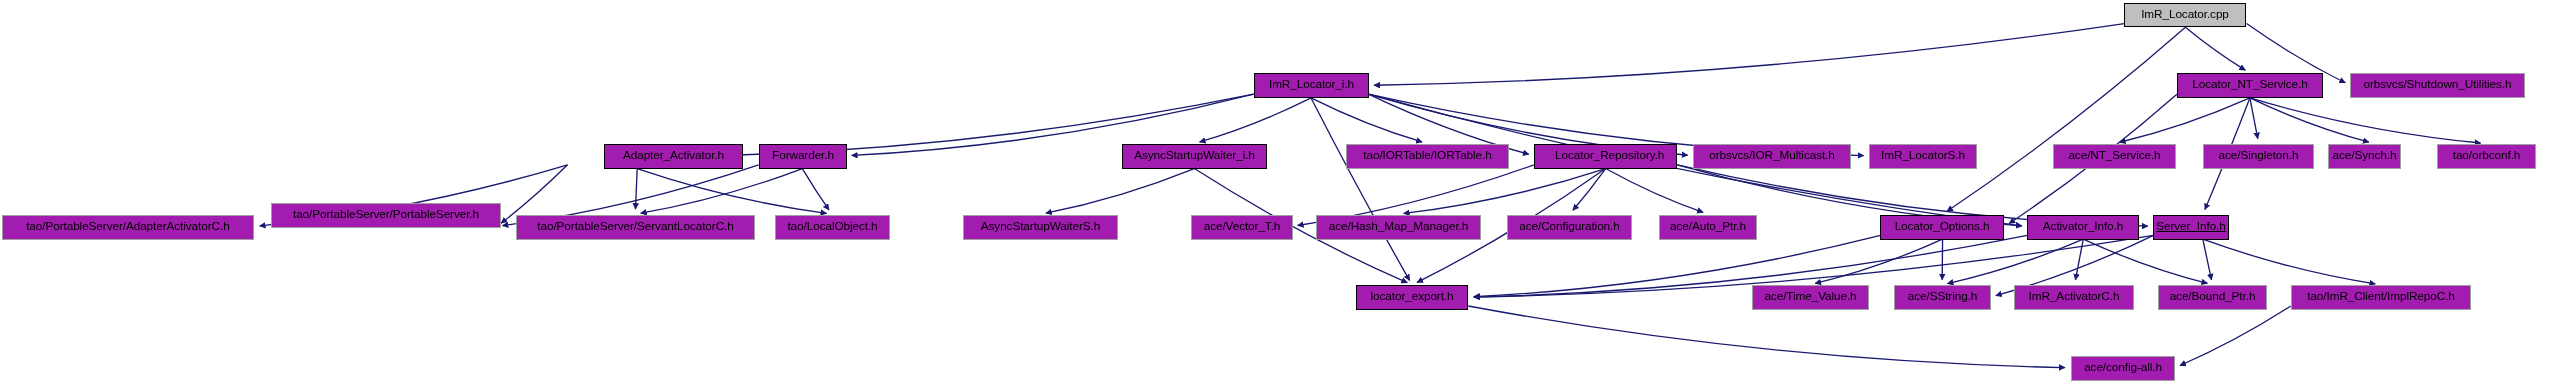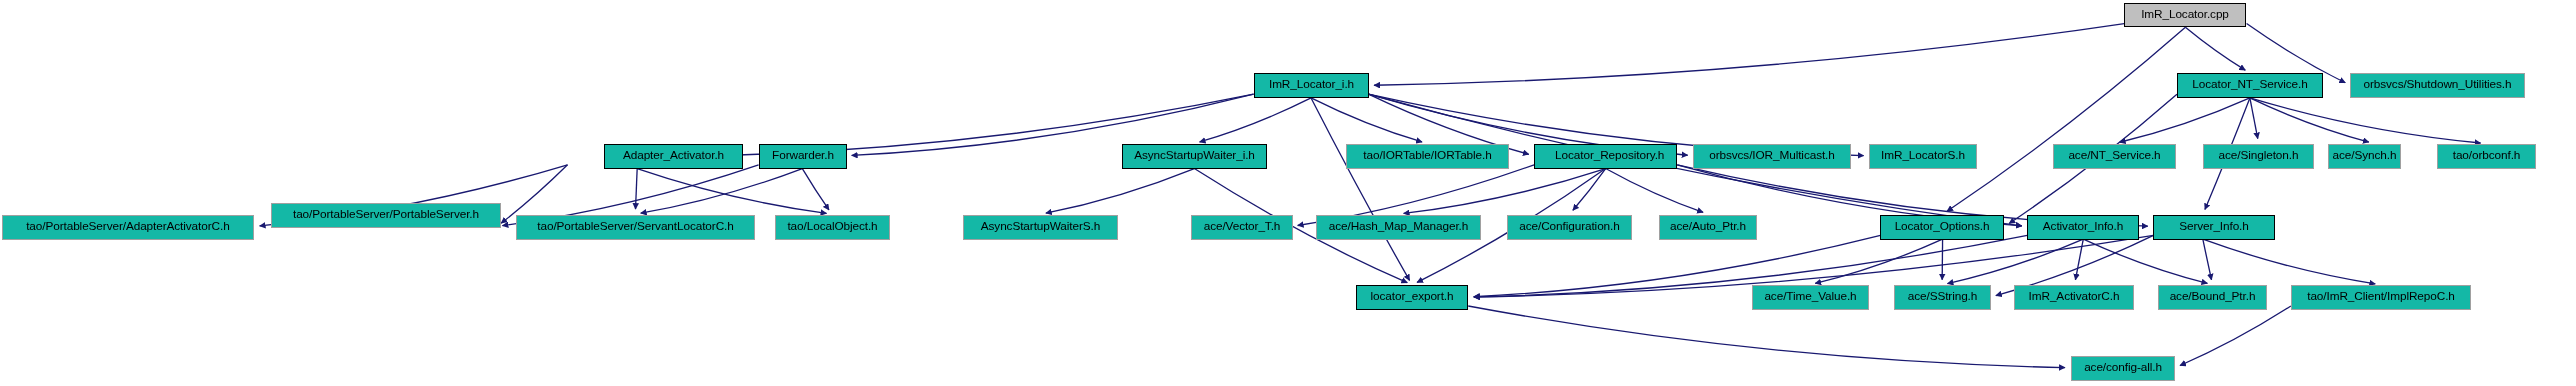--- a/index.html
+++ b/index.html
@@ -25,21 +25,21 @@
     pointer-events: none;
   }
   .node {
     position: absolute;
     box-sizing: border-box;
     display: flex;
     align-items: center;
     justify-content: center;
     height: 24.5px;
     border: 0.9px solid #a0a0a0;
-    background: #14b8a6;
+    background: #a21caf;
     color: #000000;
     font-size: 11.8px;
     line-height: 1;
     white-space: nowrap;
     padding: 0 6.6px;
     letter-spacing: -0.1px;
   }
   .node.strong {
     border: 0.9px solid #000000;
   }
@@ -184,21 +184,21 @@
       </div>
       <div class="node" style="left: 1659px; top: 215px; width: 98px;">
         <span class="node-label">ace/Auto_Ptr.h</span>
       </div>
       <div class="node strong" style="left: 1880px; top: 215px; width: 124px;">
         <span class="node-label">Locator_Options.h</span>
       </div>
       <div class="node strong" style="left: 2027px; top: 215px; width: 112px;">
         <span class="node-label">Activator_Info.h</span>
       </div>
-      <div class="node strong" style="left: 2153px; top: 215px; width: 122px;">
+      <div class="node strong" style="left: 2153px; top: 215px; width: 76px; text-decoration: underline;">
         <span class="node-label">Server_Info.h</span>
       </div>
       <div class="node strong" style="left: 1356px; top: 285px; width: 112px;">
         <span class="node-label">locator_export.h</span>
       </div>
       <div class="node" style="left: 1752px; top: 285px; width: 117px;">
         <span class="node-label">ace/Time_Value.h</span>
       </div>
       <div class="node" style="left: 1894px; top: 285px; width: 97px;">
         <span class="node-label">ace/SString.h</span>

